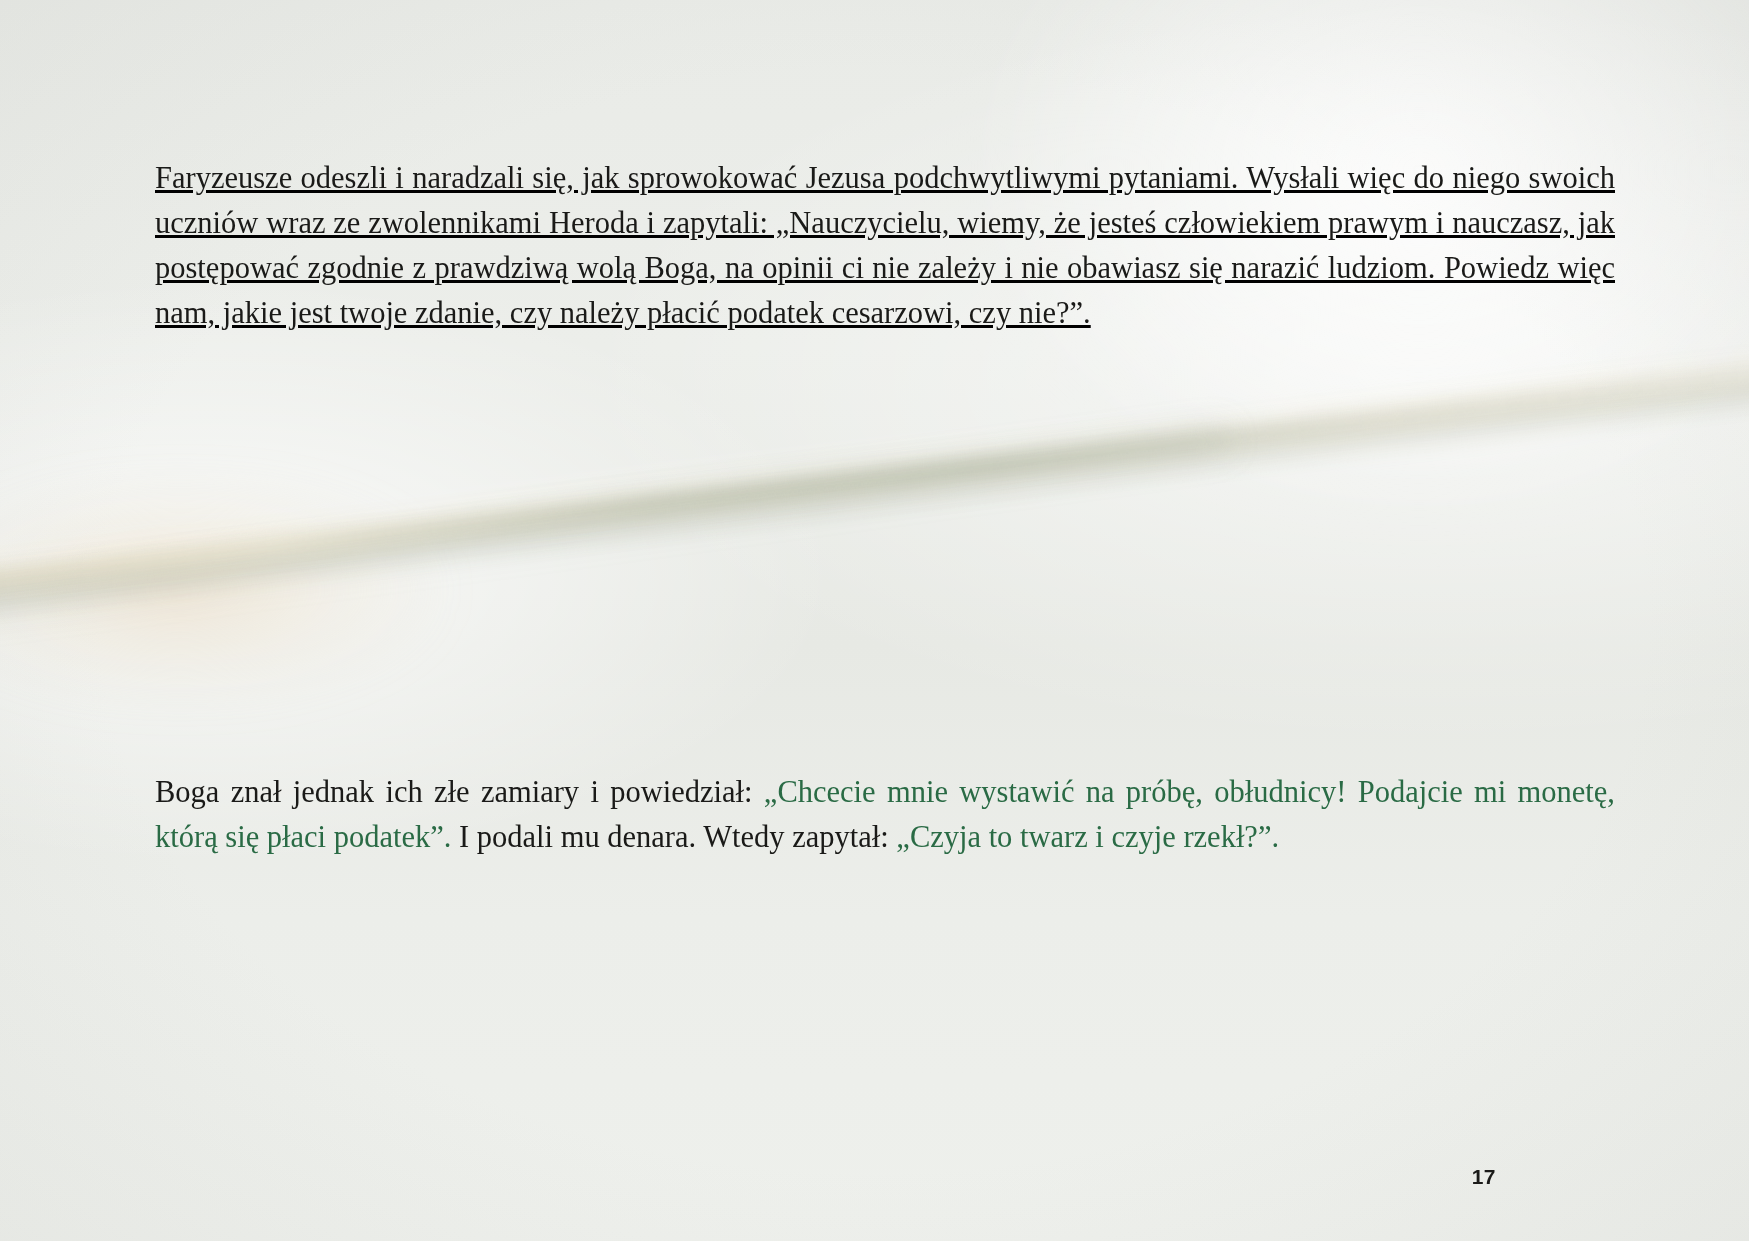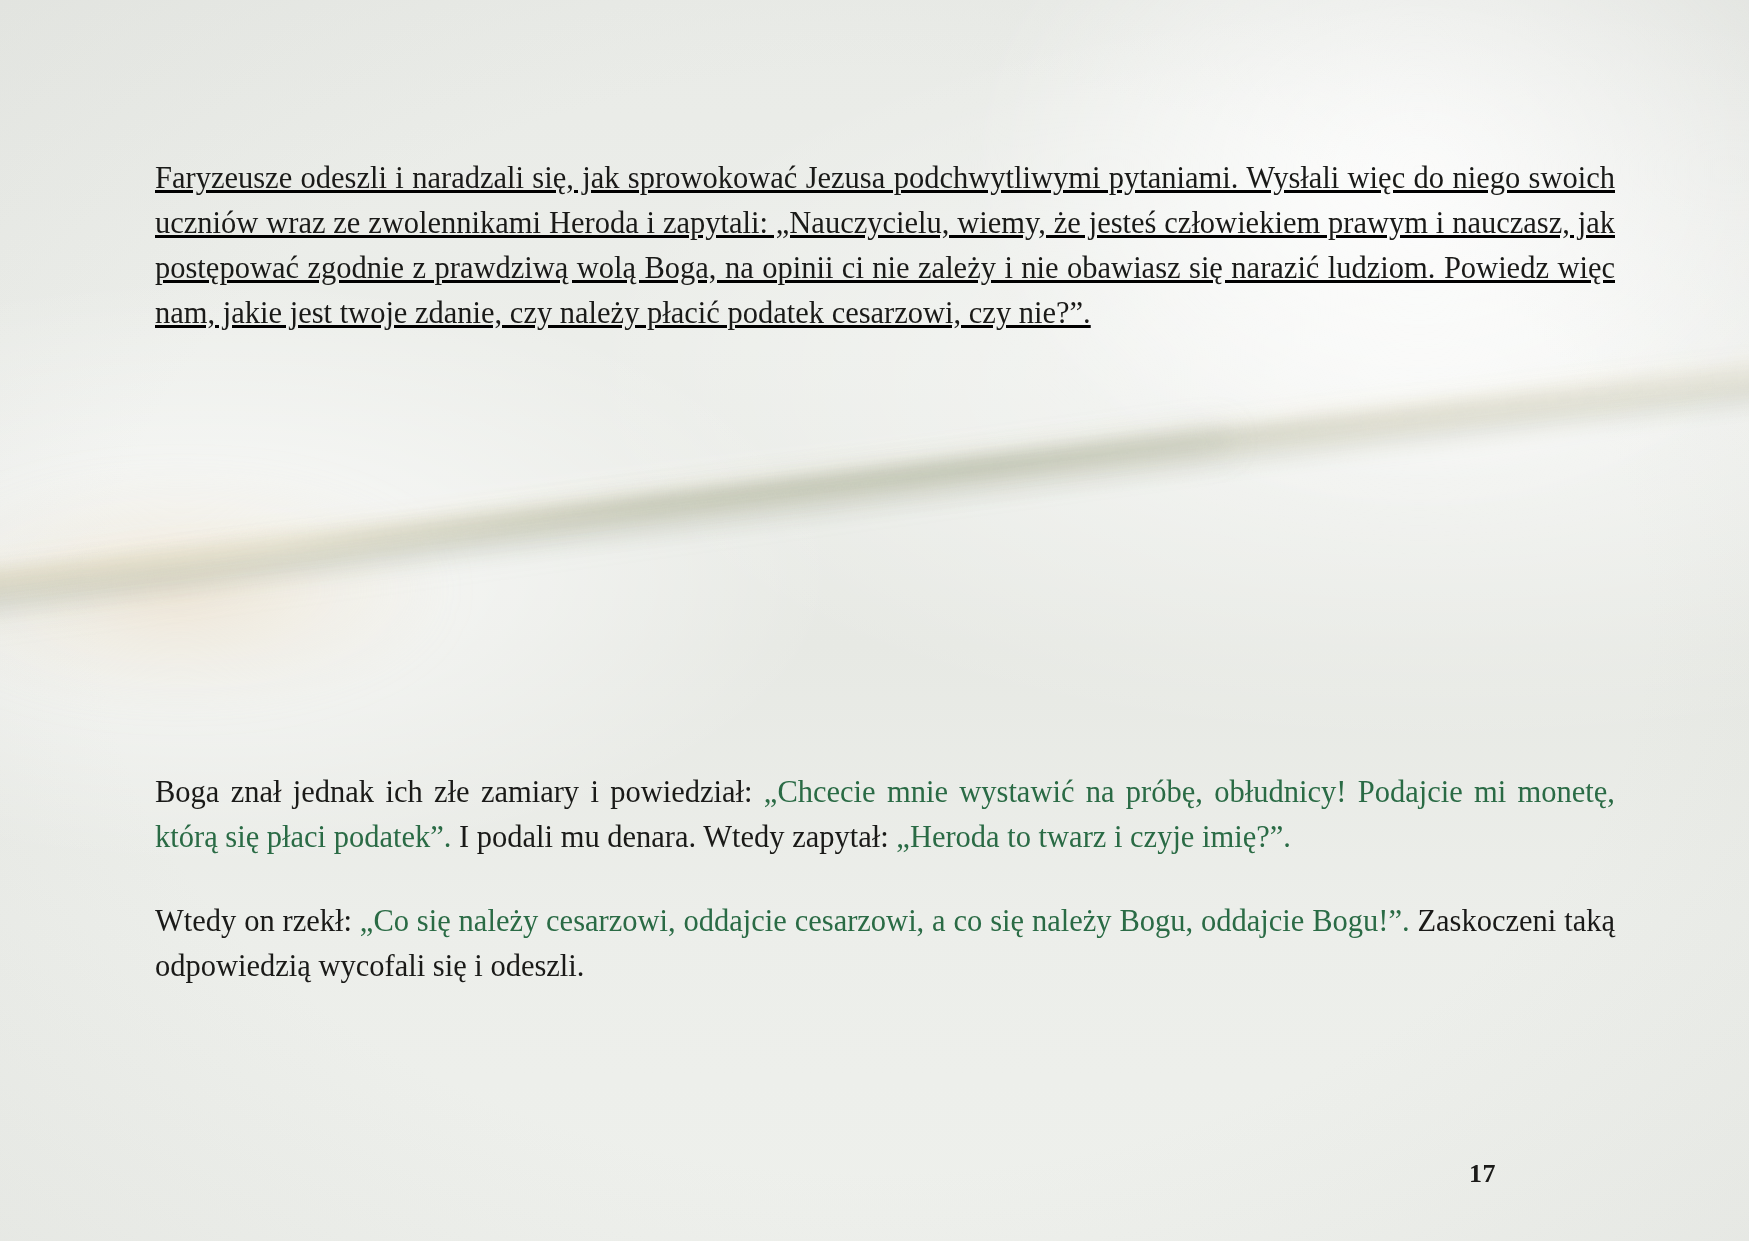--- a/index.html
+++ b/index.html
@@ -131,22 +131,22 @@
   .block-bottom p + p {
     margin-top: 39px;
   }
   .quote {
     color: #2a6b45;
   }
   .page-number {
     position: absolute;
     right: 125px;
     bottom: 52px;
-    font-family: Liberation Serif, serif;
-    font-size: 26px;
+    font-family: Liberation Sans, sans-serif;
+    font-size: 21px;
     font-weight: bold;
     color: #1b1b19;
     letter-spacing: 0.5px;
   }
 </style>
 </head>
 <body>
 
 <div class="page-bg">
   <div class="glow-top-right"></div>
@@ -157,20 +157,19 @@
   <div class="vignette"></div>
 </div>
 
 <div class="content">
 
   <div class="block-top">
     <p>Faryzeusze odeszli i naradzali się, jak sprowokować Jezusa podchwytliwymi pytaniami. Wysłali więc do niego swoich uczniów wraz ze zwolennikami Heroda i zapytali: „Nauczycielu, wiemy, że jesteś człowiekiem prawym i nauczasz, jak postępować zgodnie z prawdziwą wolą Boga, na opinii ci nie zależy i nie obawiasz się narazić ludziom. Powiedz więc nam, jakie jest twoje zdanie, czy należy płacić podatek cesarzowi, czy nie?”.</p>
   </div>
 
   <div class="block-bottom">
-    <p><span>Boga znał jednak ich złe zamiary i powiedział: </span><span class="quote">„Chcecie mnie wystawić na próbę, obłudnicy! Podajcie mi monetę, którą się płaci podatek”.</span><span> I podali mu denara. Wtedy zapytał: </span><span class="quote">„Heroda to twarz i czyje imię?”.</span></p>
+    <p><span>Boga znał jednak ich złe zamiary i powiedział: </span><span class="quote">„Chcecie mnie wystawić na próbę, obłudnicy! Podajcie mi monetę, którą się płaci podatek”.</span><span> I podali mu denara. Wtedy zapytał: </span><span class="quote">„Czyja to twarz i czyje rzekł?”.</span></p>
 
 
-    <p><span>Wtedy on rzekł: </span><span class="quote">„Co się należy cesarzowi, oddajcie cesarzowi, a co się należy Bogu, oddajcie Bogu!”.</span><span> Zaskoczeni taką odpowiedzią wycofali się i odeszli.</span></p>
   </div>
 
   <div class="page-number">17</div>
 </div>
 
 </body></html>

